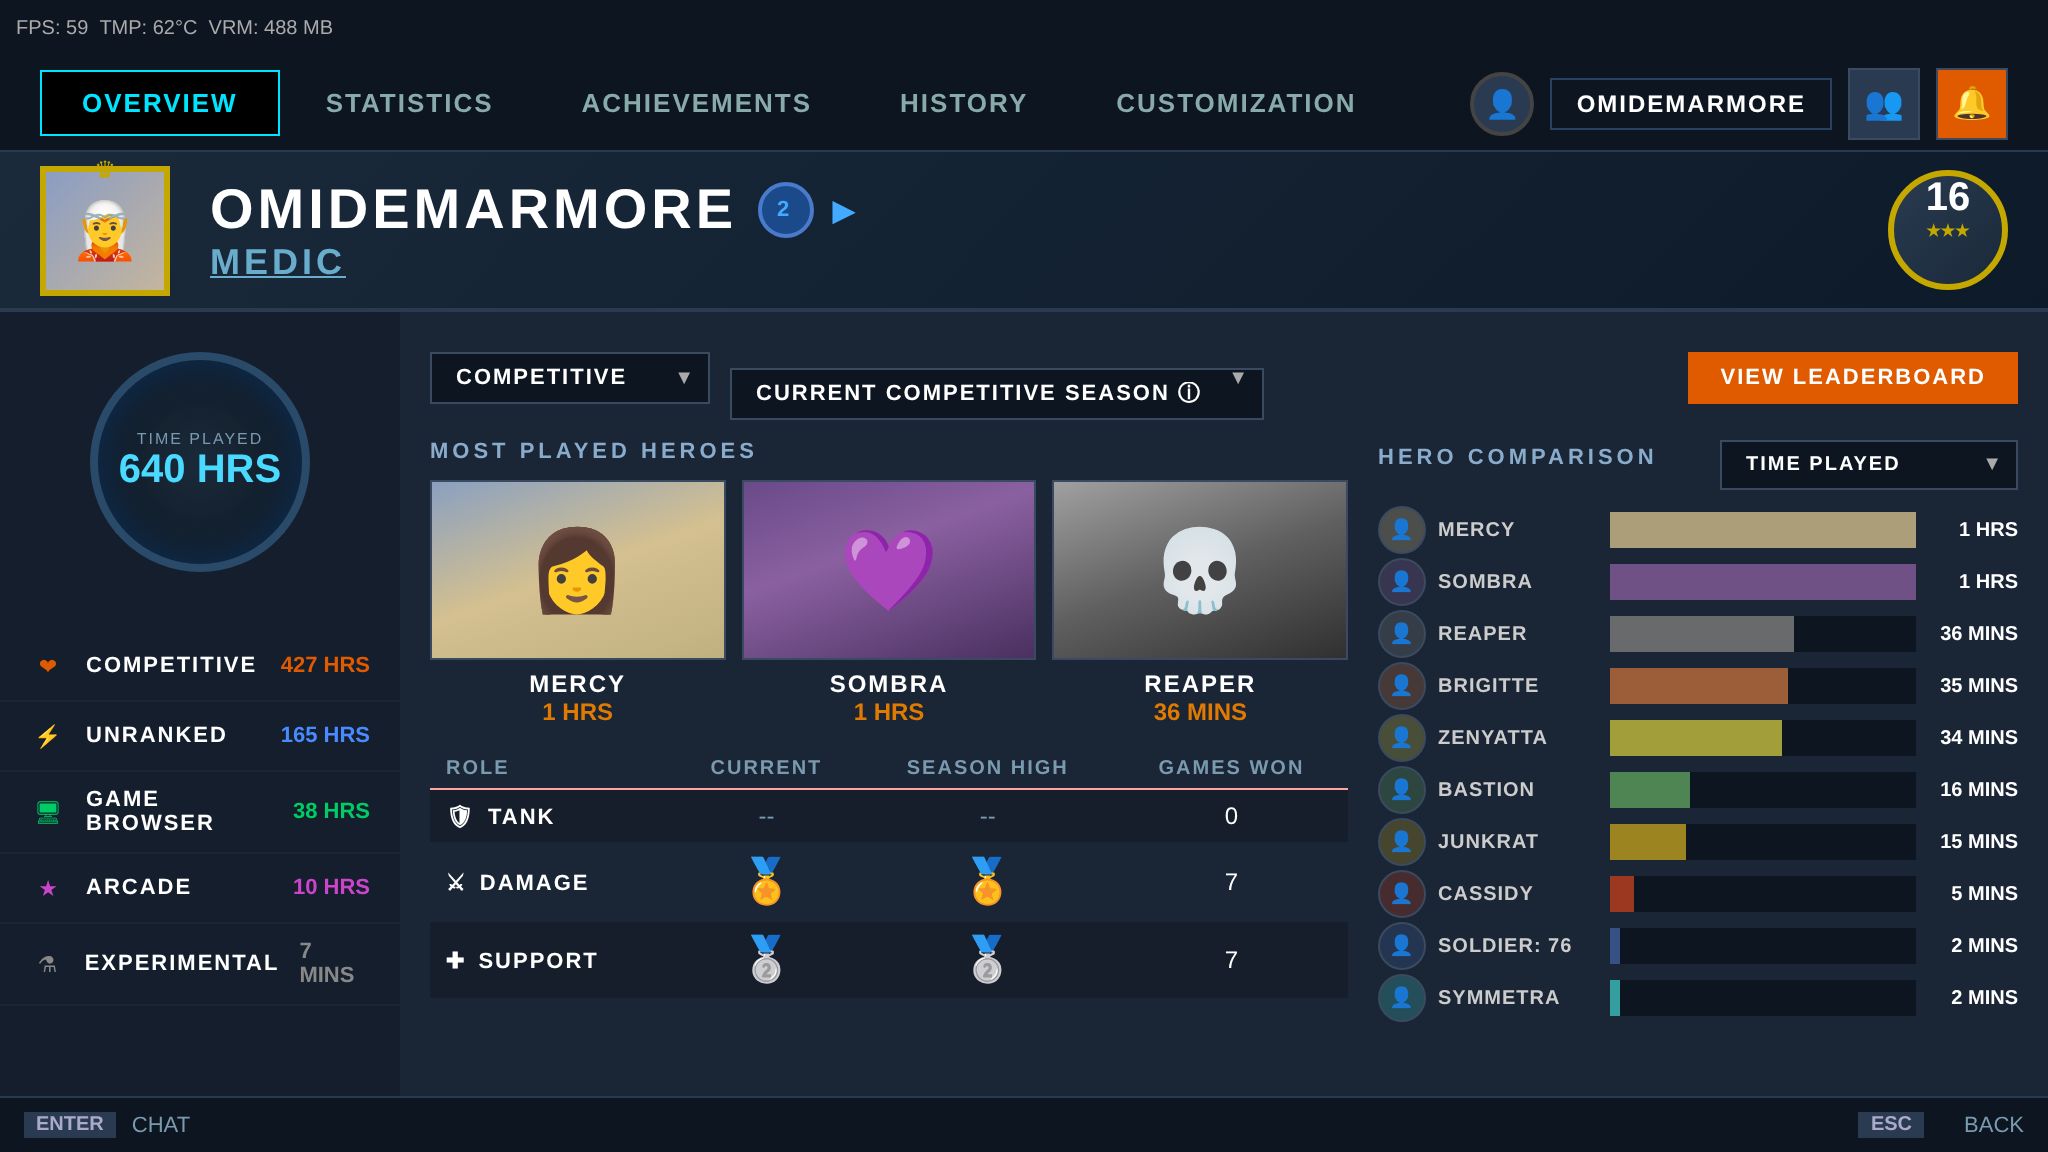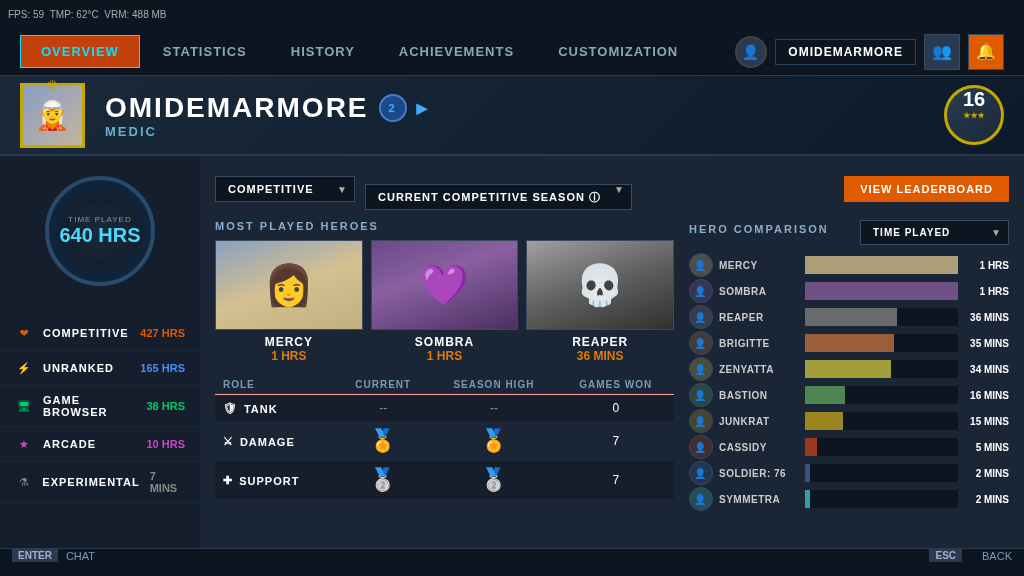--- a/index.html
+++ b/index.html
@@ -41,21 +41,21 @@
       padding: 8px 20px;
       font-size: 13px;
       font-weight: bold;
       letter-spacing: 1px;
       cursor: pointer;
       color: #8aa;
       border: 1px solid transparent;
       text-transform: uppercase;
     }
     .nav-tab.active {
-      background: #c2410c;
+      background: #000000;
       color: #00e5ff;
       border: 1px solid #00e5ff;
     }
     .nav-right {
       display: flex;
       align-items: center;
       gap: 8px;
     }
     .user-avatar-small {
       width: 32px;
@@ -140,25 +140,26 @@
       border-radius: 50%;
       width: 28px;
       height: 28px;
       display: flex;
       align-items: center;
       justify-content: center;
       font-size: 11px;
       color: #4af;
     }
     .profile-title {
-      font-size: 13px;
+      font-size: 18px;
       color: #6aaccc;
       letter-spacing: 2px;
       margin-top: 0;
       font-weight: bold;
+      text-decoration: underline;
     }
     .level-badge {
       width: 60px;
       height: 60px;
       background: linear-gradient(135deg, #2a3a50, #1a2a3a);
       border: 3px solid #c4a800;
       border-radius: 50%;
       display: flex;
       flex-direction: column;
       align-items: center;
@@ -450,21 +451,21 @@
       width: 45px;
       text-align: right;
       flex-shrink: 0;
     }
 
     
     #bottom-bar {
       background: #0d1520;
       height: 28px;
       display: flex;
-      align-items: flex-start;
+      align-items: center;
       padding: 0 12px;
       border-top: 1px solid #2a3a50;
       font-size: 11px;
       color: #7a9ab0;
       justify-content: space-between;
     }
     .bottom-left { display: flex; align-items: center; gap: 8px; }
     .bottom-right { display: flex; align-items: center; gap: 20px; }
     .key-hint {
       background: #2a3a50;
@@ -482,22 +483,22 @@
   &nbsp;&nbsp;
   <span>TMP: 62°C</span>
   &nbsp;&nbsp;
   <span>VRM: 488 MB</span>
 </div>
 
 <div id="nav-bar">
   <div class="nav-tabs">
     <div class="nav-tab active">OVERVIEW</div>
     <div class="nav-tab">STATISTICS</div>
+    <div class="nav-tab">ACHIEVEMENTS</div>
     <div class="nav-tab">HISTORY</div>
-    <div class="nav-tab">ACHIEVEMENTS</div>
     <div class="nav-tab">CUSTOMIZATION</div>
   </div>
   <div class="nav-right">
     <div class="user-avatar-small">👤</div>
     <div class="username-box">OMIDEMARMORE</div>
     <div class="icon-btn">👥</div>
     <div class="icon-btn orange">🔔</div>
   </div>
 </div>
 

